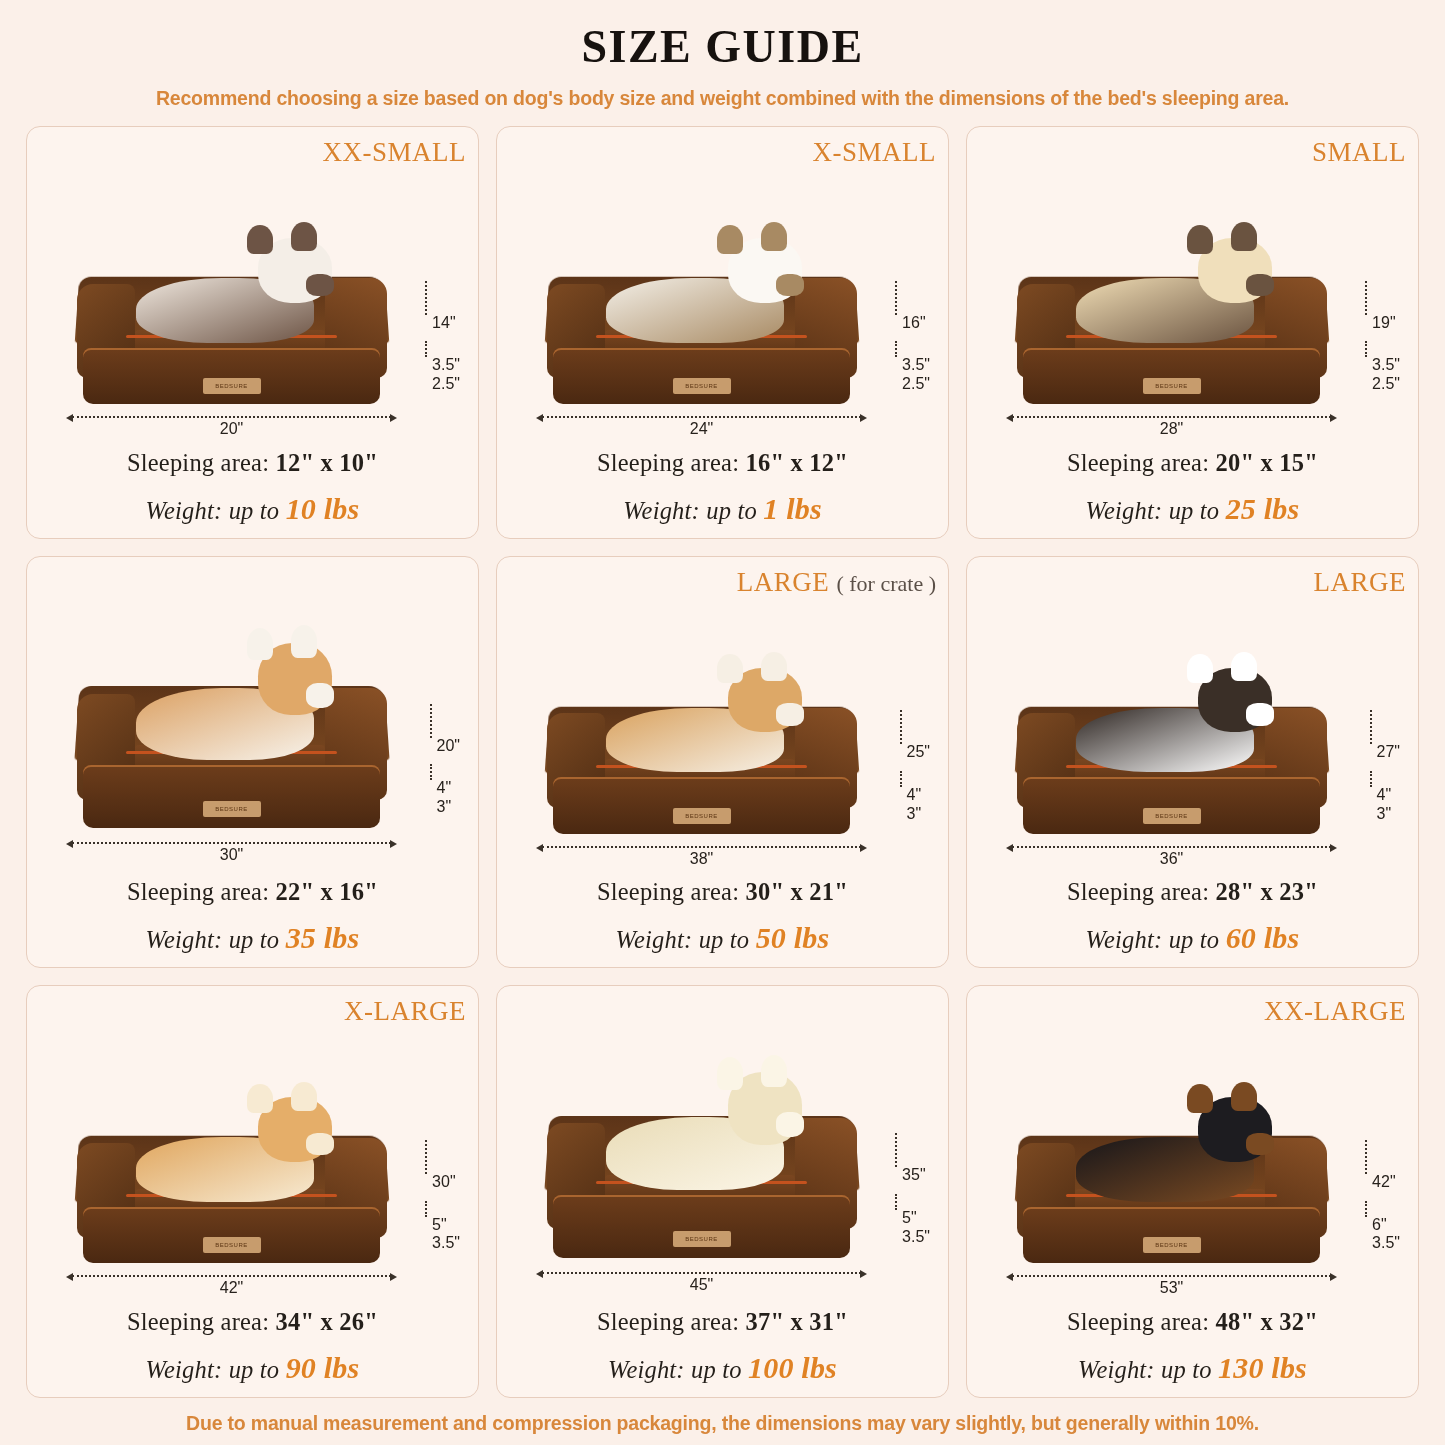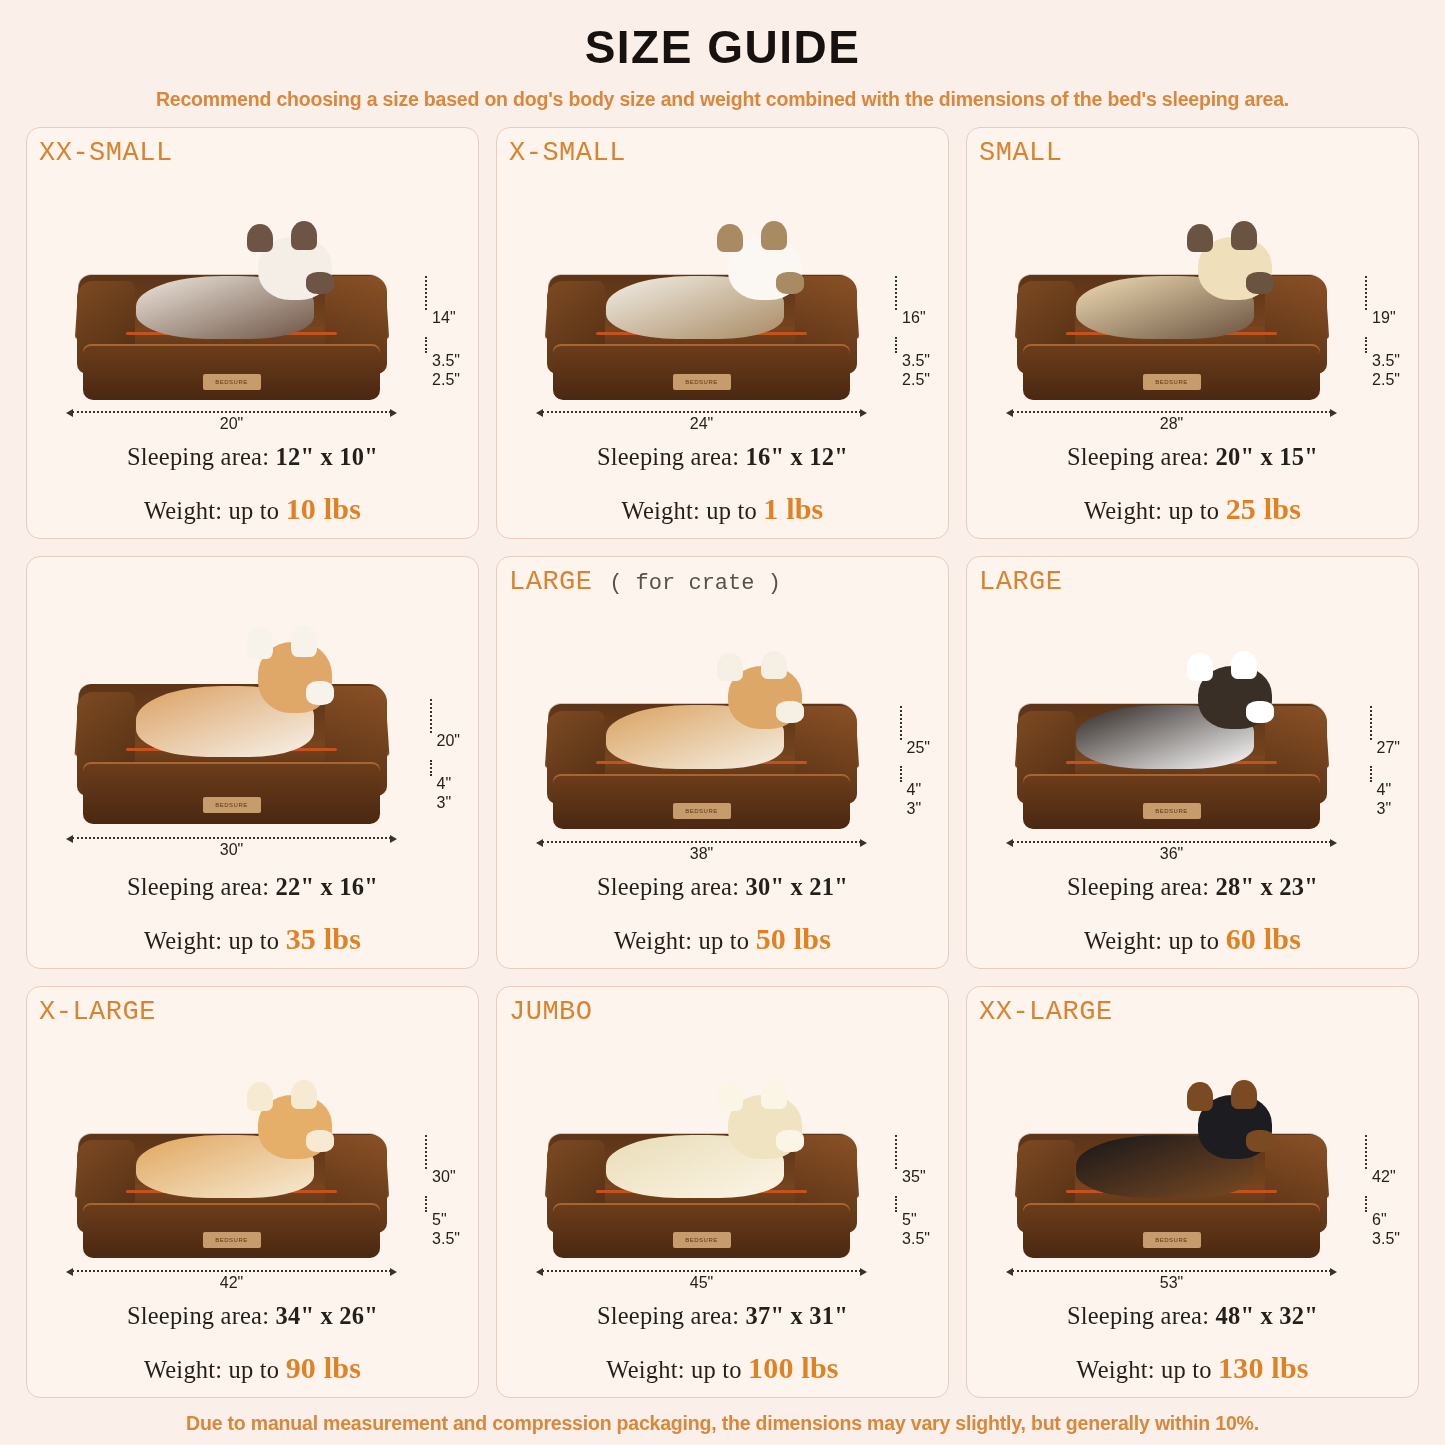--- a/index.html
+++ b/index.html
@@ -14,21 +14,21 @@
   }
   .page {
     width: 1445px;
     height: 1445px;
     padding: 14px 26px 10px 26px;
     display: flex;
     flex-direction: column;
   }
   .title {
     text-align: center;
-    font-family: Liberation Sans, sans-serif;
+    font-family: Liberation Serif, serif;
     font-size: 46px;
     font-weight: bold;
     letter-spacing: 1.5px;
     color: #17120f;
     margin: 6px 0 14px 0;
   }
   .subtitle {
     text-align: center;
     font-family: "Liberation Sans", sans-serif;
     font-size: 19.5px;
@@ -47,24 +47,24 @@
   .card {
     border: 1.6px solid #e7cdbd;
     border-radius: 14px;
     background: #fdf4ee;
     padding: 10px 12px 8px 12px;
     display: flex;
     flex-direction: column;
     position: relative;
   }
   .card-title {
-    text-align: left;
+    text-align: right;
     font-size: 27px;
     color: #d9832e;
-    font-family: Liberation Mono, monospace;
+    font-family: Liberation Serif, serif;
     letter-spacing: 0.5px;
     margin-bottom: 2px;
   }
   .card-title .sub {
     font-size: 22px;
     color: #5b5048;
     letter-spacing: 0;
   }
   .figure {
     flex: 1;
@@ -237,21 +237,21 @@
     text-align: center;
     padding-bottom: 4px;
   }
   .spec-line {
     font-size: 24.5px;
     color: #241f1a;
     letter-spacing: 0.2px;
     white-space: nowrap;
   }
   .spec-line b { font-weight: bold; }
-  .spec-line.weight { margin-top: 21px; }
+  .spec-line.weight { margin-top: 15px; font-style: italic; }
   .weight-val {
     color: #e08224;
     font-weight: bold;
     font-size: 30px;
   }
   .footer {
     text-align: center;
     font-family: "Liberation Sans", sans-serif;
     font-size: 19.5px;
     font-weight: bold;
@@ -616,24 +616,20 @@
         <b class="val">34" x 26"</b>
       </div>
       <div class="spec-line weight">
         <span class="pfx">Weight:  up to</span>
         <span class="weight-val">90 lbs</span>
       </div>
     </div>
   </div>
 
   <div class="card">
-    <div class="card-title">
-      <span class="nm">JUMBO</span>
-      <span class="sub"></span>
-    </div>
     <div class="figure">
       <div class="bed">
         <div class="back"></div>
         <div class="bolster-l"></div>
         <div class="bolster-r"></div>
         <div class="seat"></div>
         <div class="piping"></div>
         <div class="mattress"></div>
         <div class="tag">BEDSURE</div>
       </div>

